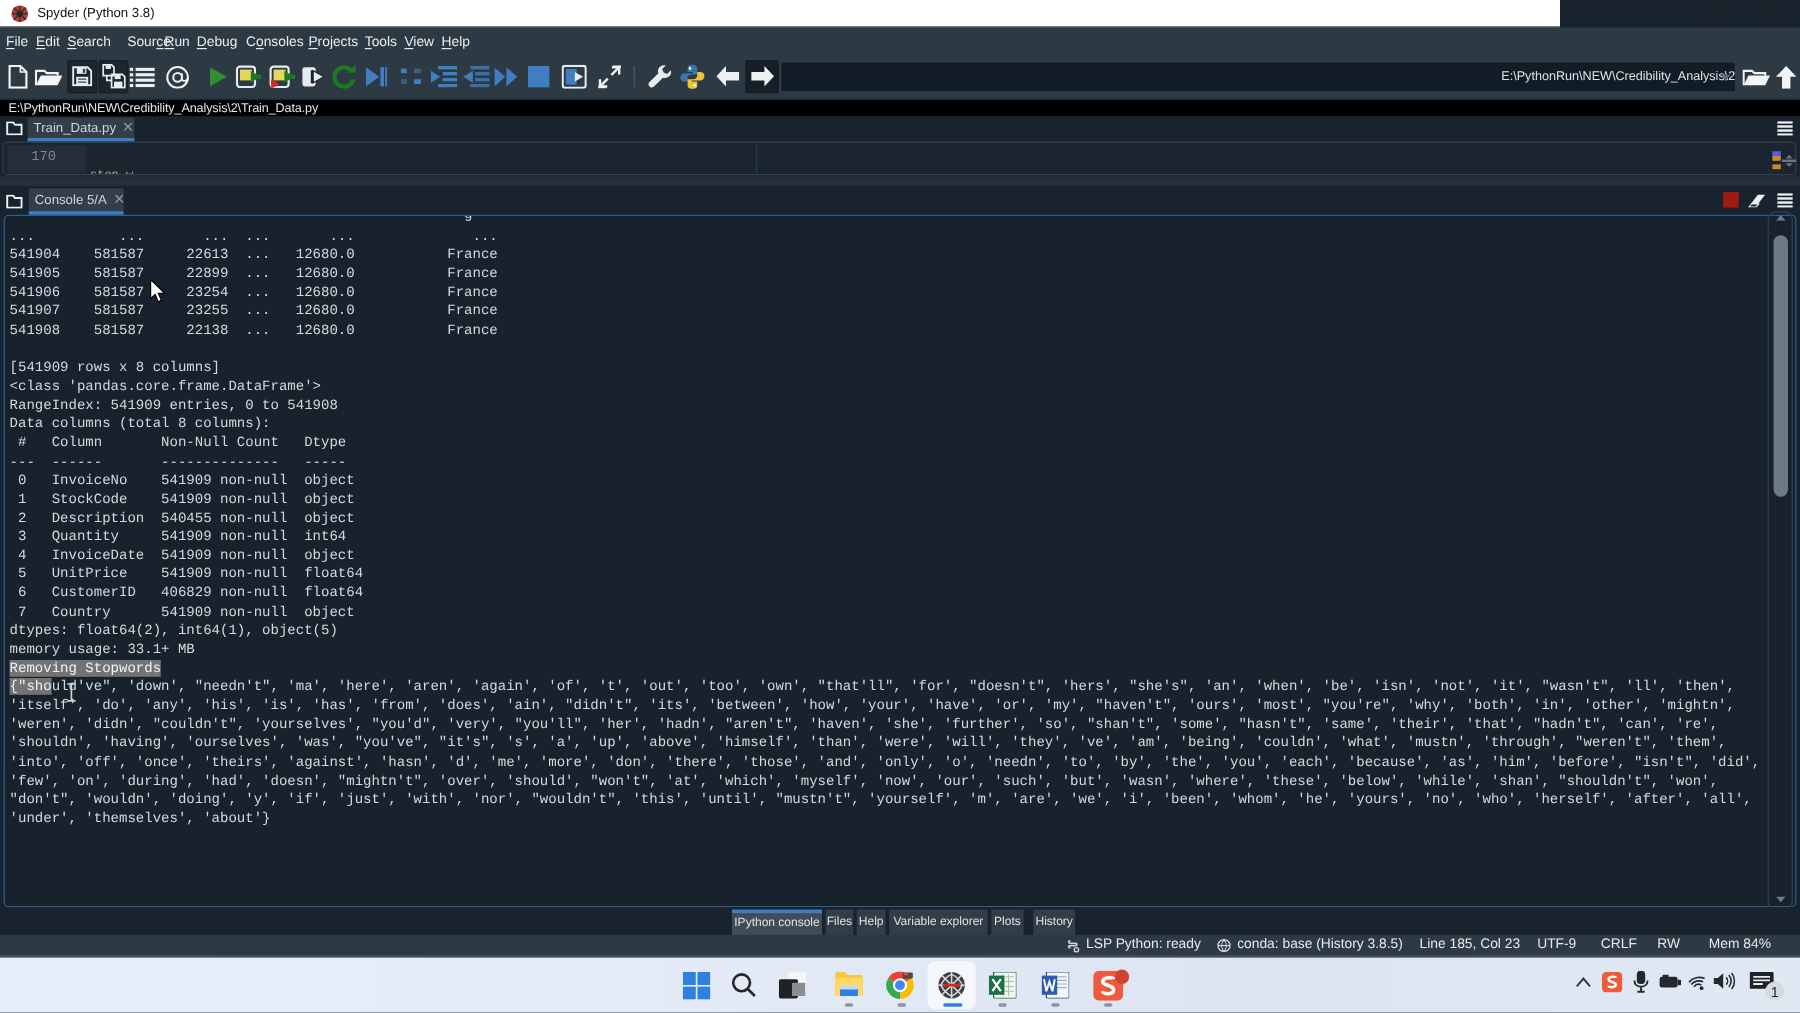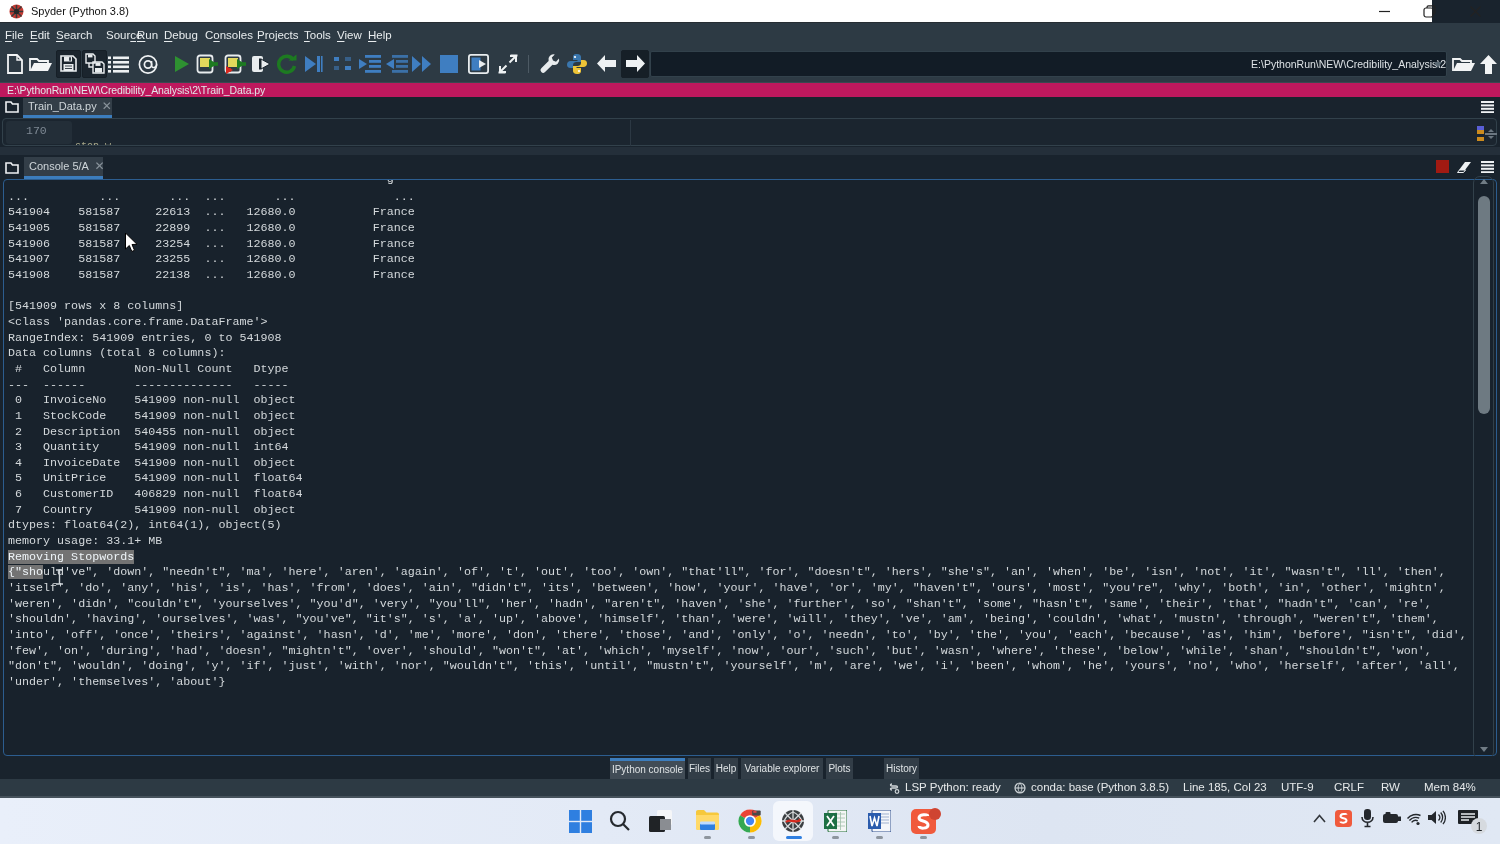--- a/index.html
+++ b/index.html
@@ -1,32 +1,32 @@
 <!DOCTYPE html>
 <html><head>
 <meta charset="utf-8">
 <style>
   * { margin:0; padding:0; box-sizing:border-box; }
   html,body { width:1500px; height:844px; overflow:hidden; }
   body { font-family:"Liberation Sans", sans-serif; background:#19232d; position:relative; }
   .abs { position:absolute; }
   
-  #titlebar { position:absolute; left:0; top:0; width:1432px; height:23px; background:#ffffff; border-bottom:1px solid #262d33; }
+  #titlebar { position:absolute; left:0; top:0; width:1300px; height:23px; background:#ffffff; border-bottom:1px solid #262d33; }
   #titletext { position:absolute; left:31px; top:5px; font-size:11px; color:#111111; }
   
   #band { position:absolute; left:0; top:23px; width:1500px; height:59px; background:#2d3a44;text-align:right; }
   #menubar { position:absolute; left:0; top:0; width:1500px; height:26px; font-size:11.5px; color:#e8ecee; }
   #menubar span.mi { position:absolute; top:6px; }
   #menubar u { text-decoration:underline; text-underline-offset:2px; }
   
   #toolbar { position:absolute; left:0; top:26px; width:1500px; height:33px;text-decoration:underline; }
   .pressed { background:#1b252e; border:1px solid #161f27; border-radius:2px; }
   #addrbar { position:absolute; left:650px; top:2px; width:797px; height:26px; background:#121c26; border:1px solid #32414b; border-radius:2px; color:#dde2e5; font-size:10.5px; line-height:24px; padding-left:8px; }
   
-  #pathrow { position:absolute; left:0; top:82px; width:1500px; height:15px; background:#be185d; color:#e2e6e8; font-size:10.5px; letter-spacing:-0.1px; line-height:15px; padding-left:7px; border-top:1px solid #3a4750; }
+  #pathrow { position:absolute; left:0; top:82px; width:1500px; height:15px; background:#000000; color:#e2e6e8; font-size:10.5px; letter-spacing:-0.1px; line-height:15px; padding-left:7px; border-top:1px solid #3a4750; }
   
   .tabbar { position:absolute; left:0; width:1500px; background:#19232d; }
   .tab { position:absolute; background:#333e48; color:#ced5d9; font-size:11px; white-space:nowrap; overflow:hidden; }
   .tabul { position:absolute; background:#3c7dbd; }
   .closex { color:#8a949c; font-size:12px; }
   
   #editor { position:absolute; left:2px; top:118px; width:1495px; height:28px; background:#1b252f; border:1px solid #32414b; border-radius:4px; }
   #gutter { position:absolute; left:3px; top:2px; width:66px; height:23px; background:#232e38; border-radius:3px; }
   #lineno { position:absolute; left:23px; top:5px; font-family:"Liberation Mono",monospace; font-size:11.5px; color:#7d8893; }
   #colline { position:absolute; left:627px; top:1px; width:1px; height:26px; background:#2c3843; }
@@ -382,34 +382,34 @@
       <path d="M1 1 H8 M4.5 1 V15 M1 15 H8"></path>
     </g>
   </svg>
 
 <div id="bottabs">
   <div class="btab" style="left:610px;width:75px;background:#414c56;border-top:3px solid #3c7dbd;line-height:18px">IPython console</div>
   <div class="btab" style="left:688px;width:23px">Files</div>
   <div class="btab" style="left:714px;width:24px">Help</div>
   <div class="btab" style="left:741px;width:82px">Variable explorer</div>
   <div class="btab" style="left:826px;width:27px">Plots</div>
-  <div class="btab" style="left:884px;width:35px">History</div>
+  <div class="btab" style="left:861px;width:35px">History</div>
 </div>
 
 <div id="statusbar">
   <svg class="abs" style="left:888px;top:4px" width="12" height="11" viewBox="0 0 12 11">
       <path d="M4 1 C2 1 2 3 4 3 L8 3 C10 3 10 5 8 5 L4 5 C2 5 2 7 4 7" fill="none" stroke="#cfd5d8" stroke-width="1.3"></path>
       <circle cx="9" cy="8.5" r="1.8" fill="none" stroke="#cfd5d8" stroke-width="1.2"></circle>
     </svg>
   <span style="left:905px">LSP Python: ready</span>
   <svg class="abs" style="left:1014px;top:3px" width="12" height="12" viewBox="0 0 12 12">
       <circle cx="6" cy="6" r="5" fill="none" stroke="#cfd5d8" stroke-width="1.2"></circle>
       <path d="M1 6 H11 M6 1 C3.5 4 3.5 8 6 11 M6 1 C8.5 4 8.5 8 6 11" fill="none" stroke="#cfd5d8" stroke-width="1"></path>
     </svg>
-  <span style="left:1031px">conda: base (Python 3.8.5)</span>
+  <span style="left:1031px">conda: base (History 3.8.5)</span>
   <span style="left:1183px">Line 185, Col 23</span>
   <span style="left:1281px">UTF-9</span>
   <span style="left:1334px">CRLF</span>
   <span style="left:1381px">RW</span>
   <span style="left:1424px">Mem 84%</span>
 </div>
 
 <div id="tbline"></div>
 <div id="taskbar">
 

